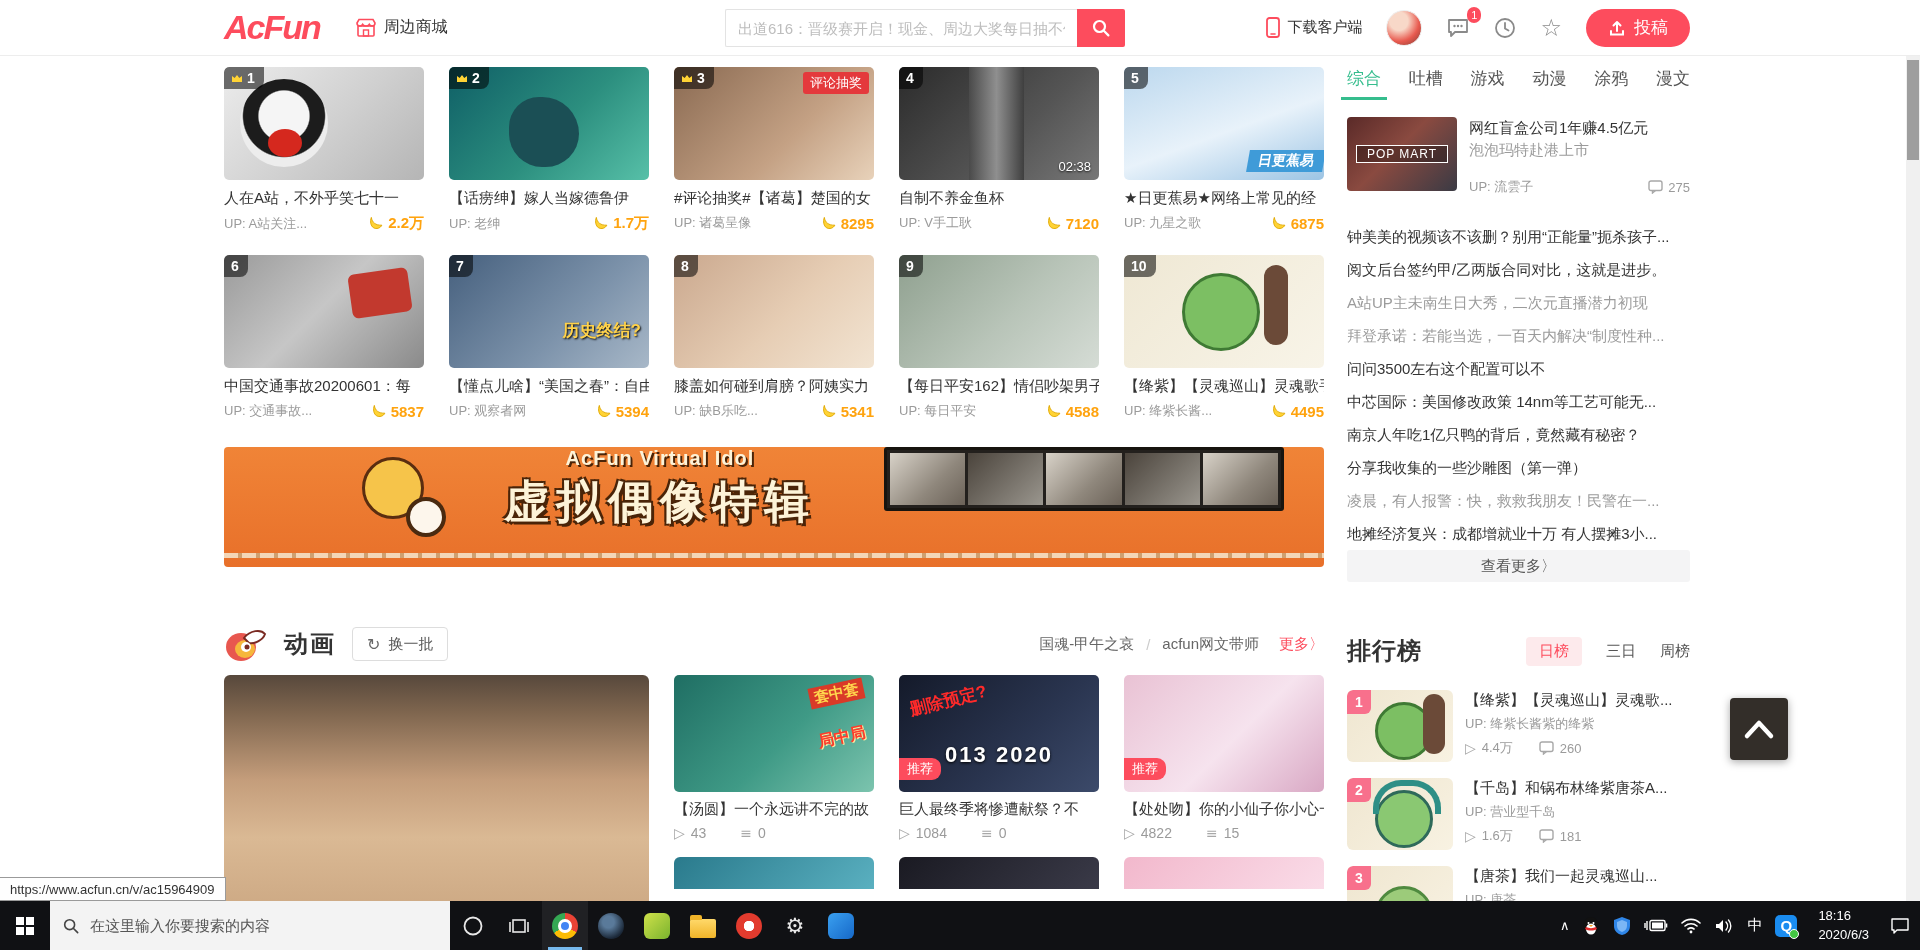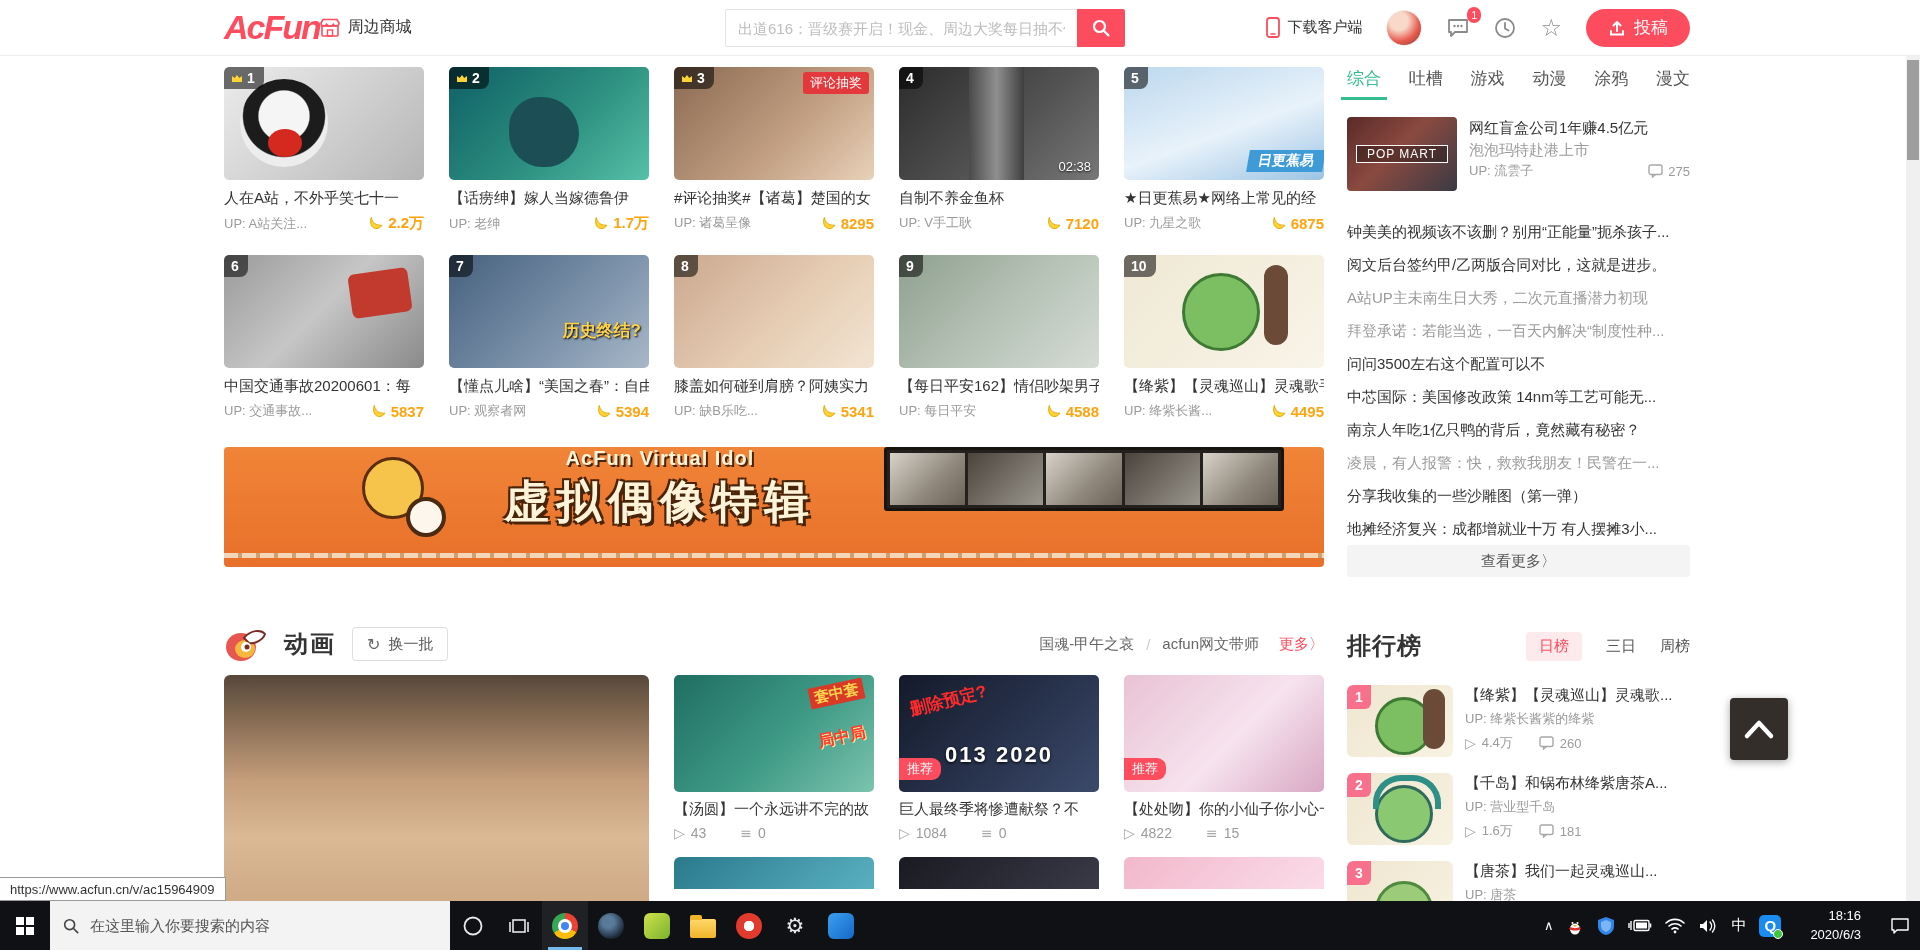--- a/index.html
+++ b/index.html
@@ -3,21 +3,21 @@
 <meta charset="utf-8">
 <style>
 *{margin:0;padding:0;box-sizing:border-box}
 body{width:1920px;height:950px;overflow:hidden;position:relative;background:#fff;
   font-family:"Liberation Sans","DejaVu Sans",sans-serif;color:#333}
 b{font-weight:bold}
 .clip{white-space:nowrap;overflow:hidden}
 
 
 .hd{position:absolute;top:0;left:0;width:1920px;height:56px;background:#fff;border-bottom:1px solid #ededed;z-index:30}
-.hd-left{position:absolute;left:224px;top:0;height:55px;display:flex;align-items:center;}
+.hd-left{position:absolute;left:224px;top:0;height:55px;display:flex;align-items:center;gap:36px}
 .logo{font-size:34px;font-weight:bold;font-style:italic;color:#fd4c5d;letter-spacing:-2px;cursor:pointer}
 .shop{display:flex;align-items:center;gap:8px;font-size:16px;color:#333;cursor:pointer}
 .hd-search{position:absolute;left:725px;top:9px;width:400px;height:38px;display:flex}
 .hd-input{flex:1;border:1px solid #e3e3e3;border-right:none;padding:0 12px;font-size:15px;color:#333;outline:none;border-radius:2px 0 0 2px;min-width:0}
 .hd-input::placeholder{color:#bdbdbd}
 .hd-btn{width:48px;background:#fd4c5d;border:none;border-radius:0 2px 2px 0;display:flex;align-items:center;justify-content:center;cursor:pointer}
 .hd-right{position:absolute;right:230px;top:0;height:55px;display:flex;align-items:center;gap:24px}
 .dl{display:flex;align-items:center;gap:7px;font-size:15px;color:#333;cursor:pointer}
 .avatar{width:36px;height:36px;border-radius:50%;border:1px solid #eee;cursor:pointer;
   background:radial-gradient(circle at 35% 30%,#f8d8c8 28%,#e85a4f 62%,#7a3a30)}
@@ -120,21 +120,21 @@
 .tab{font-size:17px;color:#555;cursor:pointer;position:relative;padding-bottom:10px}
 .tab.act{color:#35bd8d}
 .tab.act::after{content:"";position:absolute;left:-6px;right:-6px;bottom:0;height:3px;background:#35bd8d}
 .feat{margin-top:10px;display:flex;gap:12px;cursor:pointer}
 .fthumb{width:110px;height:74px;border-radius:4px;flex:none;position:relative;display:flex;align-items:center;justify-content:center;
   background:linear-gradient(135deg,#5a2a28,#8a4a40 45%,#3a3a44)}
 .fthumb span{color:#fff;font-size:12px;letter-spacing:1px;border:1px solid #fff;padding:1px 10px;background:rgba(0,0,0,.3)}
 .fbody{flex:1;min-width:0}
 .ftitle{font-size:15px;color:#333;line-height:21px}
 .fsub{font-size:15px;color:#9b9b9b;line-height:21px;margin-top:1px}
-.fmeta{display:flex;justify-content:space-between;margin-top:2px;font-size:13px;color:#9b9b9b}
+.fmeta{display:flex;justify-content:space-between;margin-top:18px;font-size:13px;color:#9b9b9b}
 .fcom{display:flex;gap:5px;align-items:center}
 .news{margin-top:24px}
 .nitem{height:33px;line-height:33px;font-size:15px;color:#333;white-space:nowrap;overflow:hidden;cursor:pointer}
 .nitem.dim{color:#9b9b9b}
 .morebtn{height:32px;background:#f4f4f5;border-radius:3px;display:flex;align-items:center;justify-content:center;
   font-size:15px;color:#555;cursor:pointer}
 .rank-hd{margin-top:46px;height:46px;display:flex;align-items:center;justify-content:space-between}
 .rank-title{font-size:24px;font-weight:bold;color:#333;letter-spacing:1px}
 .rtabs{display:flex;align-items:center;gap:24px;font-size:15px;color:#555}
 .rtab{cursor:pointer}
@@ -183,21 +183,21 @@
 .ic-music{width:26px;height:26px;border-radius:50%;background:radial-gradient(circle at 50% 50%,#fff 27%,#e23b2e 30%)}
 .gear{font-size:21px;color:#e8e8e8;font-family:"DejaVu Sans",sans-serif}
 .ic-disk{width:26px;height:26px;border-radius:6px;background:linear-gradient(135deg,#3aa0f0,#1668c8)}
 .tb-tray{margin-left:auto;display:flex;align-items:center;gap:13px;padding-right:10px}
 .tr{color:#fff;display:flex;align-items:center;justify-content:center;cursor:pointer}
 .chev{font-size:13px;font-family:"DejaVu Sans",sans-serif}
 .ime{font-size:15px}
 .qtile{width:22px;height:22px;border-radius:5px;background:#1a8cf0;color:#fff;font-weight:bold;font-size:15px;
   display:flex;align-items:center;justify-content:center;position:relative}
 .qtile::after{content:"";position:absolute;right:-2px;bottom:-2px;width:8px;height:8px;border-radius:50%;background:#42c642;border:1px solid #fff}
-.clock{color:#fff;font-size:13px;text-align:right;line-height:1.45;margin:0 16px;cursor:pointer}
+.clock{color:#fff;font-size:13px;line-height:1.45;margin:0 8px;cursor:pointer}
 </style>
 </head>
 <body>
 
 <header class="hd">
   <div class="hd-left">
     <div class="logo">AcFun</div>
     <div class="shop">
       <svg width="20" height="19" viewBox="0 0 20 19">
           <path d="M2 8h16v9a1 1 0 0 1-1 1H3a1 1 0 0 1-1-1z" fill="none" stroke="#fd4c5d" stroke-width="1.6"></path>
@@ -592,22 +592,22 @@
   </div>
 
   <div class="news">
     <div class="nitem">钟美美的视频该不该删？别用“正能量”扼杀孩子...</div>
     <div class="nitem">阅文后台签约甲/乙两版合同对比，这就是进步。</div>
     <div class="nitem dim">A站UP主未南生日大秀，二次元直播潜力初现</div>
     <div class="nitem dim">拜登承诺：若能当选，一百天内解决“制度性种...</div>
     <div class="nitem">问问3500左右这个配置可以不</div>
     <div class="nitem">中芯国际：美国修改政策 14nm等工艺可能无...</div>
     <div class="nitem">南京人年吃1亿只鸭的背后，竟然藏有秘密？</div>
+    <div class="nitem">分享我收集的一些沙雕图（第一弹）</div>
     <div class="nitem dim">凌晨，有人报警：快，救救我朋友！民警在一...</div>
-    <div class="nitem">分享我收集的一些沙雕图（第一弹）</div>
     <div class="nitem">地摊经济复兴：成都增就业十万 有人摆摊3小...</div>
   </div>
 
   <div class="morebtn">查看更多〉</div>
 
   <div class="rank-hd">
     <span class="rank-title">排行榜</span>
     <div class="rtabs">
       <span class="rtab act">日榜</span>
       <span class="rtab">三日</span>

